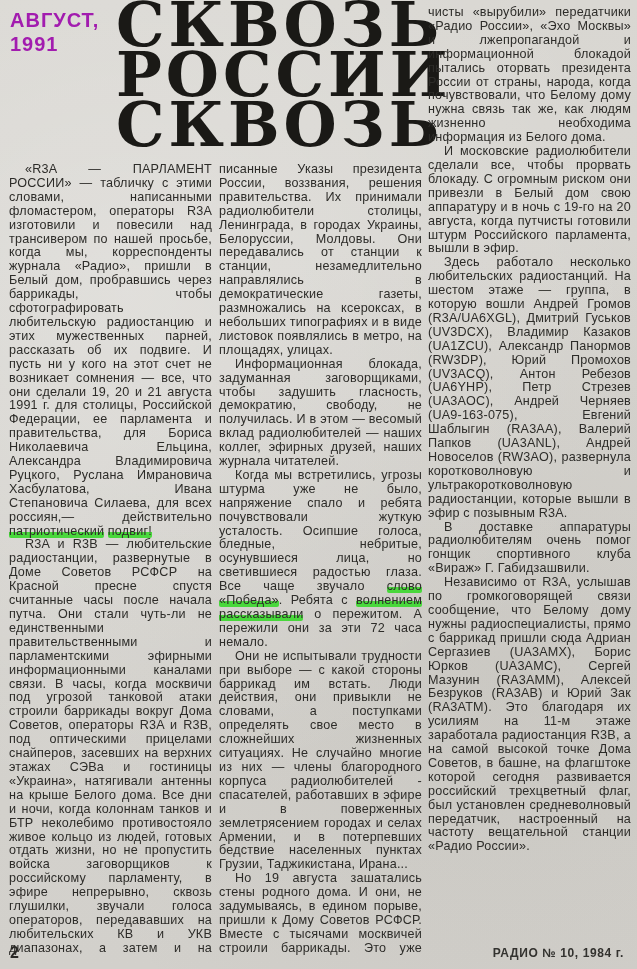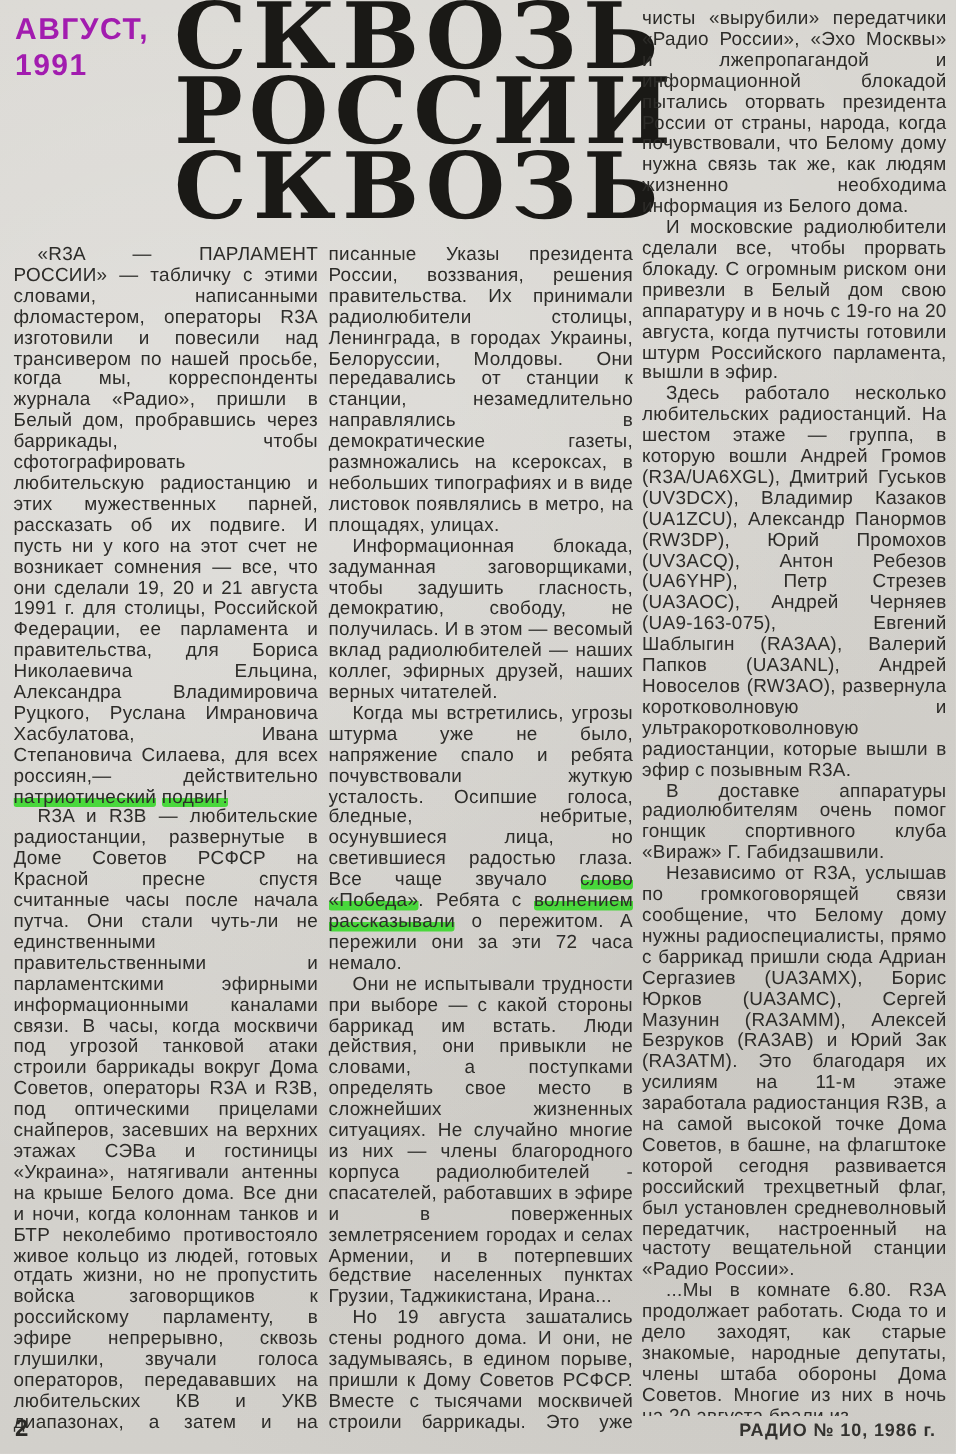--- a/index.html
+++ b/index.html
@@ -63,28 +63,27 @@
   <div>РОССИИ</div>
   <div>СКВОЗЬ</div>
 </div>
 
 <div class="col" id="col1">
     <p><span>«R3A — ПАРЛАМЕНТ РОССИИ» — табличку с этими словами, написанными фломастером, операторы R3A изготовили и повесили над трансивером по нашей просьбе, когда мы, корреспонденты журнала «Радио», пришли в Белый дом, пробравшись через баррикады, чтобы сфотографировать любительскую радиостанцию и этих мужественных парней, рассказать об их подвиге. И пусть ни у кого на этот счет не возникает сомнения — все, что они сделали 19, 20 и 21 августа 1991 г. для столицы, Российской Федерации, ее парламента и правительства, для Бориса Николаевича Ельцина, Александра Владимировича Руцкого, Руслана Имрановича Хасбулатова, Ивана Степановича Силаева, для всех россиян,— действительно </span><span class="hl">патриотический</span><span> </span><span class="hl">подвиг!</span></p>
     <p><span>R3A и R3B — любительские радиостанции, развернутые в Доме Советов РСФСР на Красной пресне спустя считанные часы после начала путча. Они стали чуть-ли не единственными правительственными и парламентскими эфирными информационными каналами связи. В часы, когда москвичи под угрозой танковой атаки строили баррикады вокруг Дома Советов, операторы R3A и R3B, под оптическими прицелами снайперов, засевших на верхних этажах СЭВа и гостиницы «Украина», натягивали антенны на крыше Белого дома. Все дни и ночи, когда колоннам танков и БТР неколебимо противостояло живое кольцо из людей, готовых отдать жизни, но не пропустить войска заговорщиков к российскому парламенту, в эфире непрерывно, сквозь глушилки, звучали голоса операторов, передававших на любительских КВ и УКВ диапазонах, а затем и на средних волнах только что под-</span></p>
   </div>
 <div class="col" id="col2">
     <p class="noindent"><span>писанные Указы президента России, воззвания, решения правительства. Их принимали радиолюбители столицы, Ленинграда, в городах Украины, Белоруссии, Молдовы. Они передавались от станции к станции, незамедлительно направлялись в демократические газеты, размножались на ксероксах, в небольших типографиях и в виде листовок появлялись в метро, на площадях, улицах.</span></p>
-    <p><span>Информационная блокада, задуманная заговорщиками, чтобы задушить гласность, демократию, свободу, не получилась. И в этом — весомый вклад радиолюбителей — наших коллег, эфирных друзей, наших верных читателей.</span></p>
+    <p><span>Информационная блокада, задуманная заговорщиками, чтобы задушить гласность, демократию, свободу, не получилась. И в этом — весомый вклад радиолюбителей — наших коллег, эфирных друзей, наших журнала читателей.</span></p>
     <p><span>Когда мы встретились, угрозы штурма уже не было, напряжение спало и ребята почувствовали жуткую усталость. Осипшие голоса, бледные, небритые, осунувшиеся лица, но светившиеся радостью глаза. Все чаще звучало </span><span class="hl">слово «Победа»</span><span>. Ребята с </span><span class="hl">волнением рассказывали</span><span> о пережитом. А пережили они за эти 72 часа немало.</span></p>
     <p><span>Они не испытывали трудности при выборе — с какой стороны баррикад им встать. Люди действия, они привыкли не словами, а поступками определять свое место в сложнейших жизненных ситуациях. Не случайно многие из них — члены благородного корпуса радиолюбителей - спасателей, работавших в эфире и в поверженных землетрясением городах и селах Армении, и в потерпевших бедствие населенных пунктах Грузии, Таджикистана, Ирана...</span></p>
     <p><span>Но 19 августа зашатались стены родного дома. И они, не задумываясь, в едином порыве, пришли к Дому Советов РСФСР. Вместе с тысячами москвичей строили баррикады. Это уже потом они стали радистами Парламента России, когда узнали, что пут-</span></p>
   </div>
 <div class="col" id="col3">
     <p class="noindent"><span>чисты «вырубили» передатчики «Радио России», «Эхо Москвы» и лжепропагандой и информационной блокадой пытались оторвать президента России от страны, народа, когда почувствовали, что Белому дому нужна связь так же, как людям жизненно необходима информация из Белого дома.</span></p>
     <p><span>И московские радиолюбители сделали все, чтобы прорвать блокаду. С огромным риском они привезли в Белый дом свою аппаратуру и в ночь с 19-го на 20 августа, когда путчисты готовили штурм Российского парламента, вышли в эфир.</span></p>
     <p><span>Здесь работало несколько любительских радиостанций. На шестом этаже — группа, в которую вошли Андрей Громов (R3A/UA6XGL), Дмитрий Гуськов (UV3DCX), Владимир Казаков (UA1ZCU), Александр Панормов (RW3DP), Юрий Промохов (UV3ACQ), Антон Ребезов (UA6YHP), Петр Стрезев (UA3AOC), Андрей Черняев (UA9-163-075), Евгений Шаблыгин (RA3AA), Валерий Папков (UA3ANL), Андрей Новоселов (RW3AO), развернула коротковолновую и ультракоротковолновую радиостанции, которые вышли в эфир с позывным R3A.</span></p>
     <p><span>В доставке аппаратуры радиолюбителям очень помог гонщик спортивного клуба «Вираж» Г. Габидзашвили.</span></p>
     <p><span>Независимо от R3A, услышав по громкоговорящей связи сообщение, что Белому дому нужны радиоспециалисты, прямо с баррикад пришли сюда Адриан Сергазиев (UA3AMX), Борис Юрков (UA3AMC), Сергей Мазунин (RA3AMM), Алексей Безруков (RA3AB) и Юрий Зак (RA3ATM). Это благодаря их усилиям на 11-м этаже заработала радиостанция R3B, а на самой высокой точке Дома Советов, в башне, на флагштоке которой сегодня развивается российский трехцветный флаг, был установлен средневолновый передатчик, настроенный на частоту вещательной станции «Радио России».</span></p>
-    <p><span>...Мы в комнате 6.80. R3A продолжает работать. Сюда то и дело заходят, как старые знакомые, народные депутаты, члены штаба обороны Дома Советов. Многие из них в ночь на 20 августа брали из</span></p>
   </div>
 
 <div class="pageno">2</div>
-<div class="magref">РАДИО № 10, 1986 г.</div>
+<div class="magref">РАДИО № 10, 1984 г.</div>
 
 </body></html>

